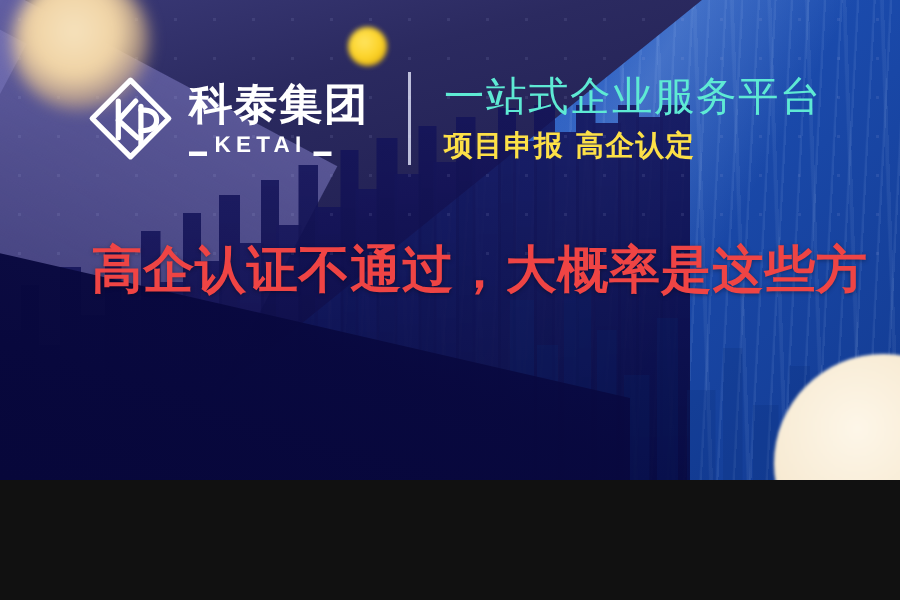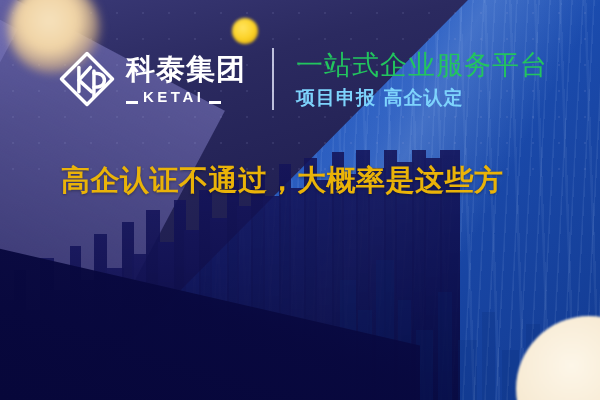--- a/index.html
+++ b/index.html
@@ -4,21 +4,21 @@
 <title>KETAI Banner</title>
 <style>
   html, body {
     margin: 0;
     padding: 0;
     background: #111;
   }
   #banner {
     position: relative;
     width: 600px;
-    height: 400px;
+    height: 320px;
     overflow: hidden;
     font-family: "Liberation Sans", "DejaVu Sans", sans-serif;
     background: #20204f;
     user-select: none;
     text-decoration: underline;
   }
 
   
   .bg-base {
     position: absolute;
@@ -218,49 +218,49 @@
   }
 
   .slogan {
     display: flex;
     flex-direction: column;
     justify-content: center;
   }
   .slogan-main {
     font-size: 27px;
     line-height: 1.08;
-    color: #22c55e;
+    color: #5eead4;
     letter-spacing: 1px;
     white-space: nowrap;
     font-family: "DejaVu Sans", "Liberation Sans", sans-serif;
     font-weight: 400;
   }
   .slogan-sub {
     margin-top: 7px;
     font-size: 19px;
     line-height: 1.1;
-    color: #7dd3fc;
+    color: #fde047;
     letter-spacing: 1px;
     white-space: nowrap;
     font-weight: 700;
     font-family: "DejaVu Sans", "Liberation Sans", sans-serif;
   }
 
   
   .headline {
     position: absolute;
     left: 61px;
     top: 157px;
     width: 500px;
   }
   .headline-line {
-    font-size: 29px;
+    font-size: 34px;
     line-height: 47px;
     font-weight: 700;
-    color: #eab308;
+    color: #ef4444;
     letter-spacing: 0.5px;
     white-space: nowrap;
     font-family: "DejaVu Sans", "Liberation Sans", sans-serif;
     text-shadow: 0 1px 3px rgba(0,0,0,0.35);
   }
 </style>
 </head>
 <body>
 
 <div id="banner">

